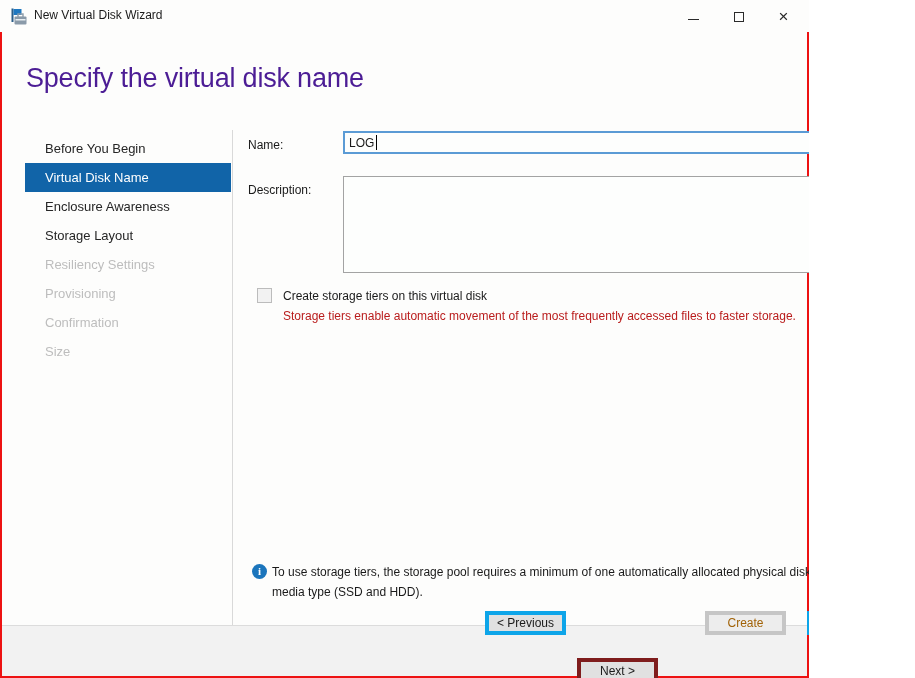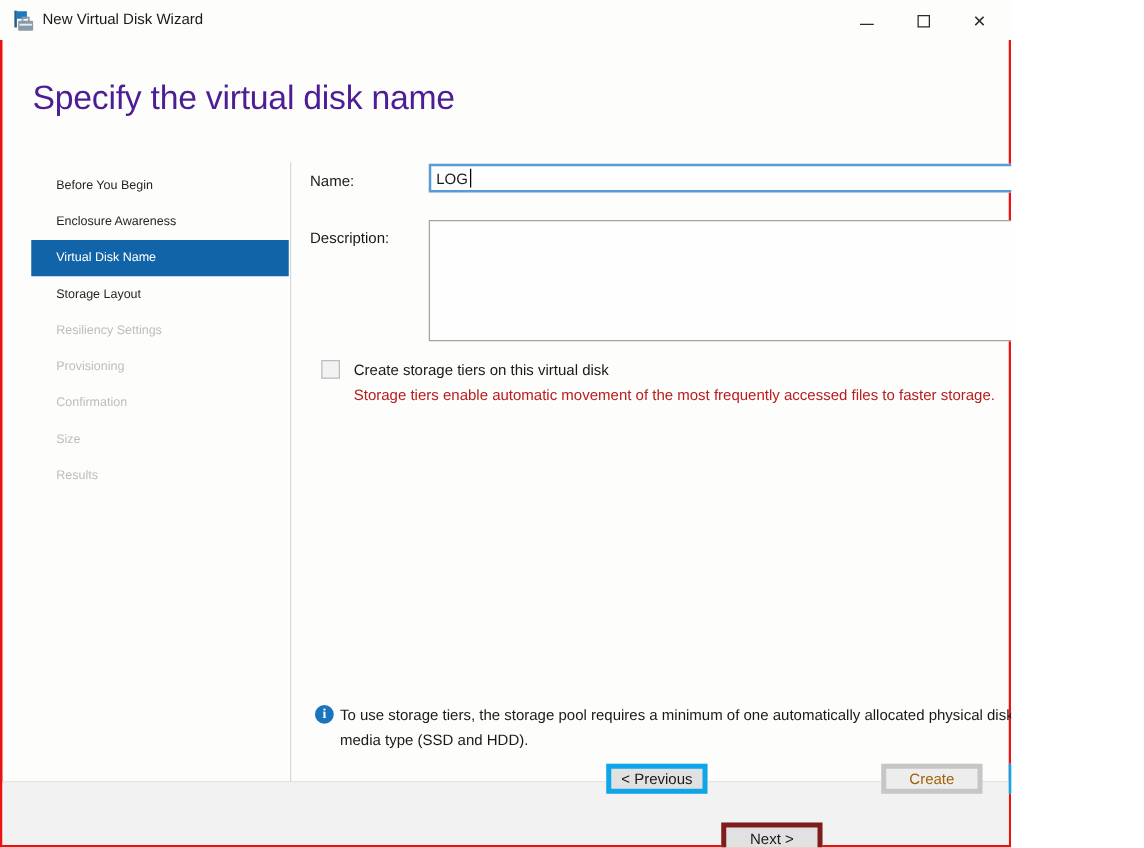--- a/index.html
+++ b/index.html
@@ -19,21 +19,21 @@
   .win-btn{ width:45px; height:29px; display:flex; align-items:center; justify-content:center; background:transparent; border:none; cursor:default; }
   .glyph-min{ width:11px; height:1px; background:#2a2a2a; margin-top:6px; }
   .glyph-max{ width:10px; height:10px; border:1px solid #2a2a2a; }
   .glyph-close{ font-size:17px; line-height:17px; color:#2a2a2a; font-weight:400; }
 
   
   .heading{ position:absolute; left:26px; top:63px; font-size:27px; font-weight:400; color:#4c1d95; letter-spacing:-0.2px; }
 
   
   .sidebar{ position:absolute; left:25px; top:134px; width:206px; }
-  .side-item{ height:29px; line-height:29px; padding-left:20px; font-size:10px; color:#262626; cursor:default; white-space:nowrap; }
+  .side-item{ height:29px; line-height:29px; padding-left:20px; font-size:13px; color:#262626; cursor:default; white-space:nowrap; }
   .side-item.selected{ background:#1164a8; color:#ffffff; }
   .side-item.disabled{ color:#bdbdbd; }
   .vdivider{ position:absolute; left:232px; top:130px; width:1px; height:495px; background:#d9d9d9; }
 
   
   .form-label{ position:absolute; color:#1a1a1a; }
   .lbl-name{ left:248px; top:138px; }
   .lbl-desc{ left:248px; top:183px; }
 
   .name-wrap{ position:absolute; left:343px; top:131px; width:554px; height:23px; }
@@ -101,28 +101,27 @@
       <button class="win-btn">
           <span class="glyph-close">×</span>
         </button>
     </div>
   </div>
 
   <div class="heading">Specify the virtual disk name</div>
 
   <div class="sidebar">
     <div class="side-item">Before You Begin</div>
+    <div class="side-item selected">Virtual Disk Name</div>
     <div class="side-item">Enclosure Awareness</div>
-    <div class="side-item selected">Virtual Disk Name</div>
     <div class="side-item">Storage Layout</div>
     <div class="side-item disabled">Resiliency Settings</div>
     <div class="side-item disabled">Provisioning</div>
     <div class="side-item disabled">Confirmation</div>
     <div class="side-item disabled">Size</div>
-    <div class="side-item disabled">Results</div>
   </div>
   <div class="vdivider"></div>
 
   <span class="form-label lbl-name">Name:</span>
   <span class="name-wrap">
     <input class="name-input" type="text" value="LOG" style="">
     <span class="caret"></span>
   </span>
 
   <span class="form-label lbl-desc">Description:</span>

